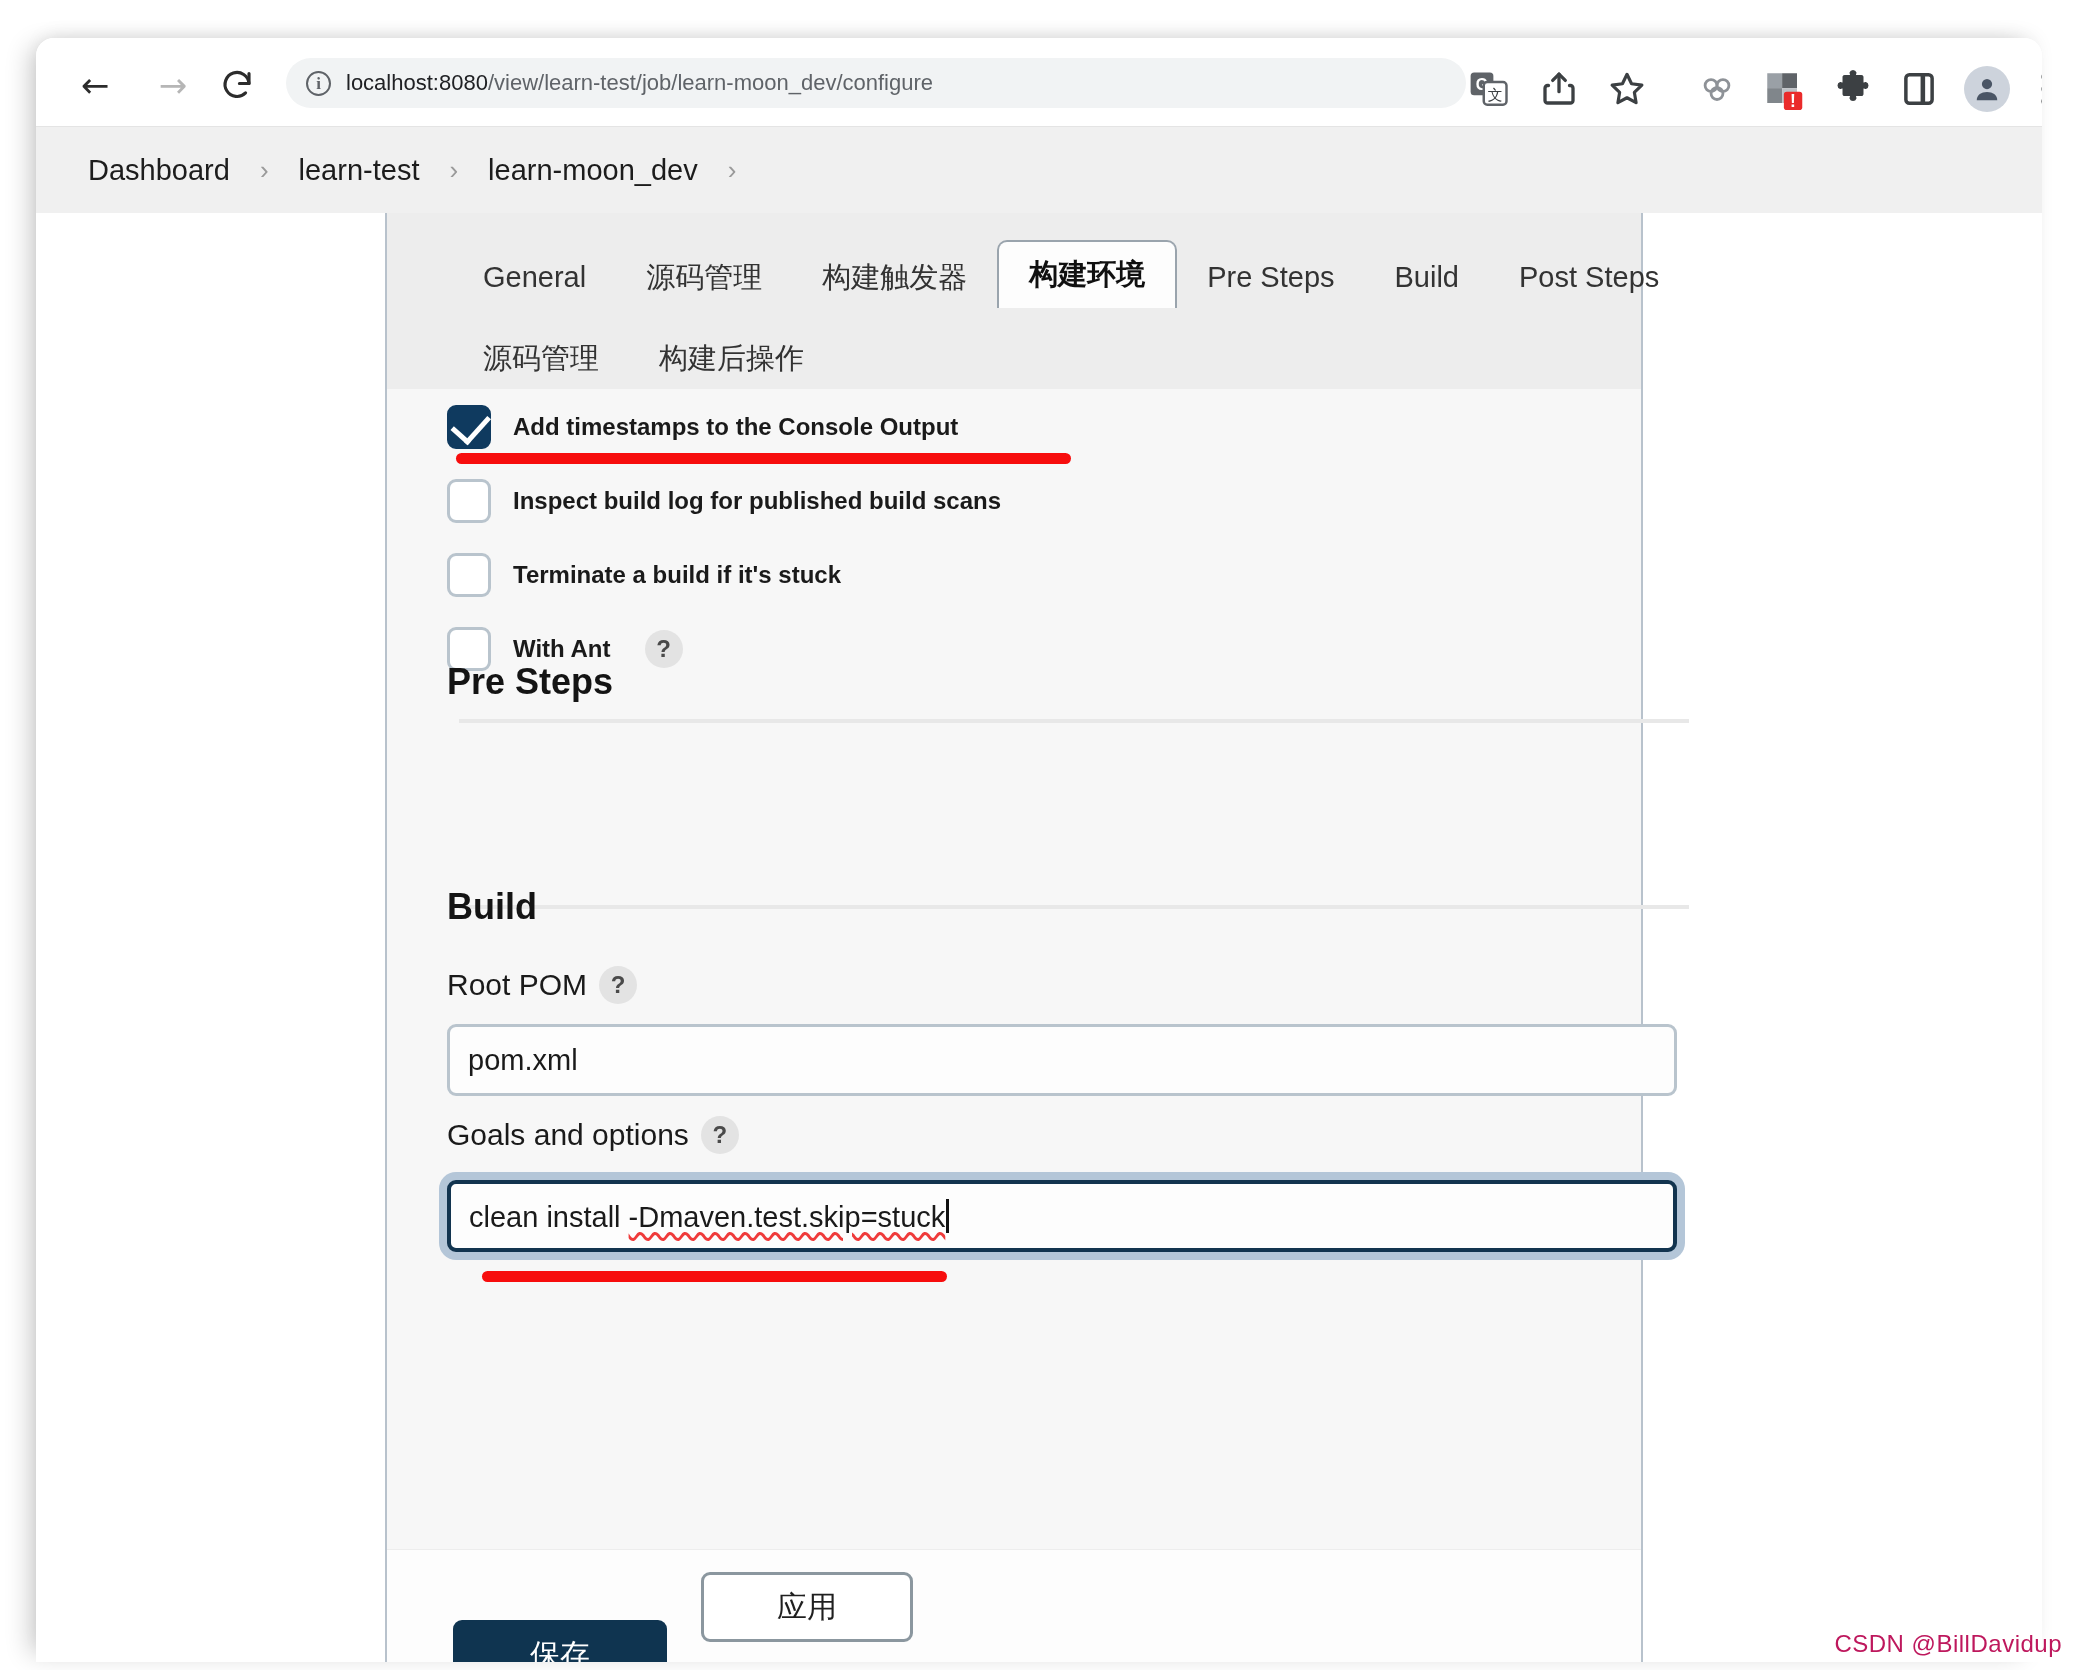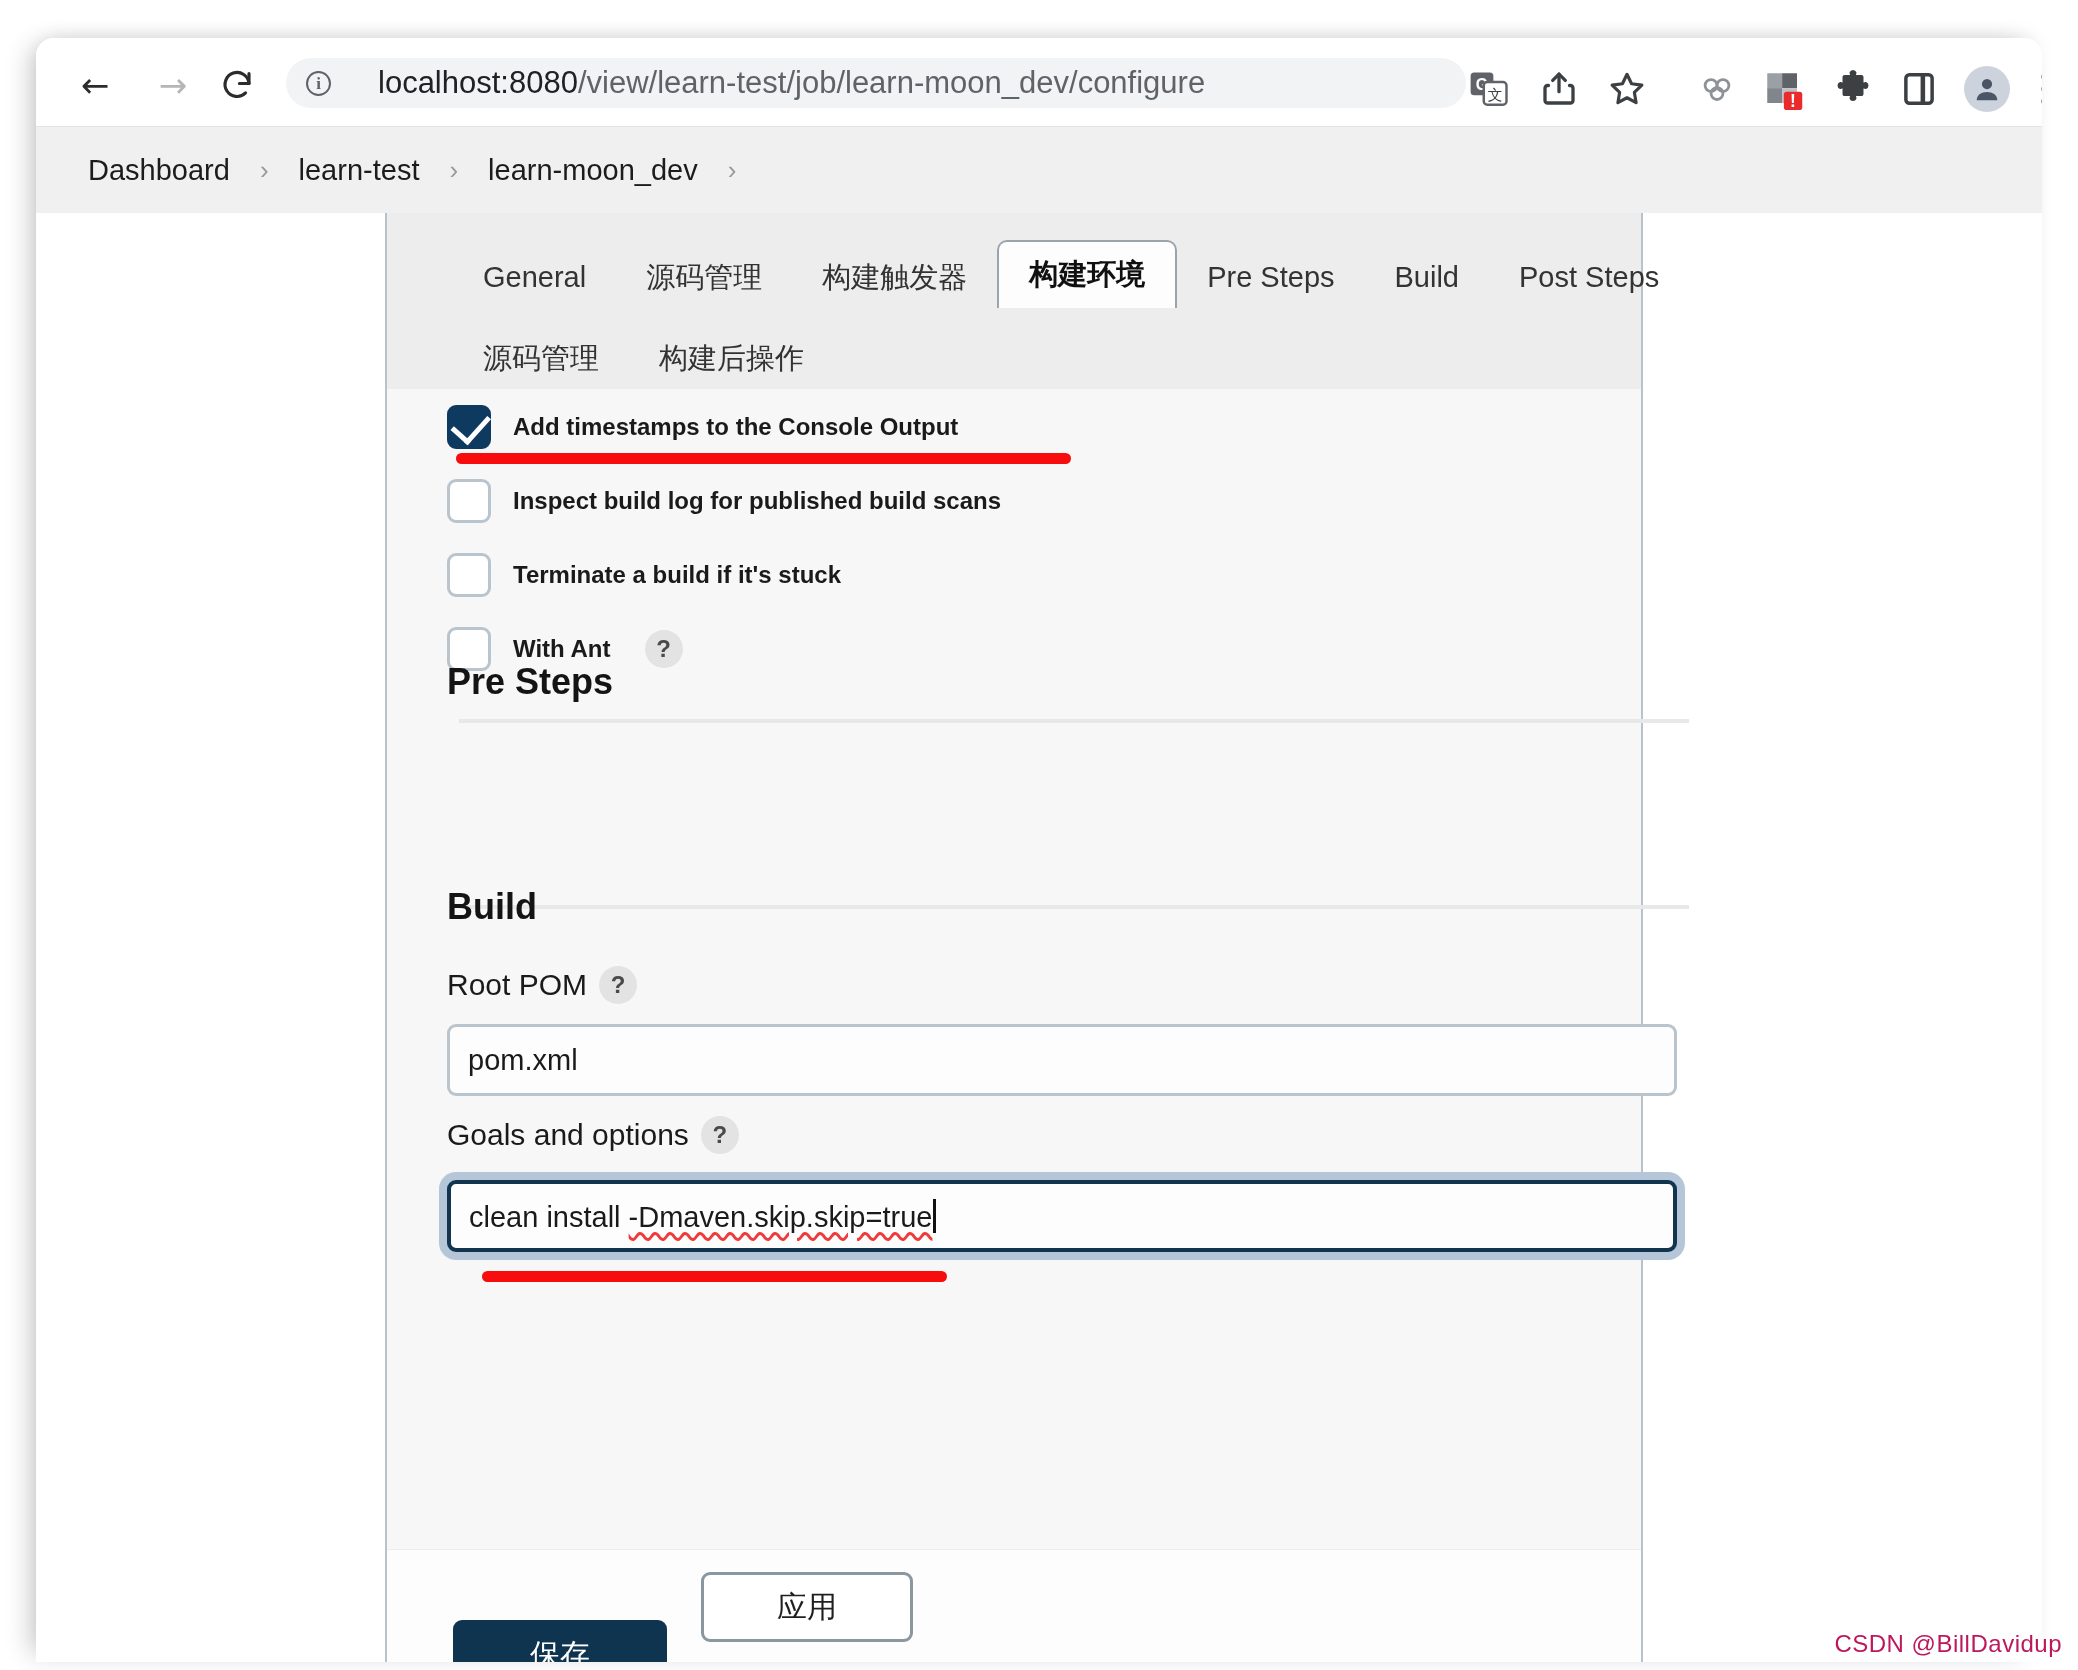--- a/index.html
+++ b/index.html
@@ -45,21 +45,21 @@
   }
   #info-icon{
     position:absolute;left:20px;top:13px;width:25px;height:25px;
     border:2px solid #5f6368;border-radius:50%;
     box-sizing:border-box;color:#5f6368;
     font-size:17px;line-height:21px;text-align:center;font-weight:bold;
     font-family:"Liberation Serif",serif;
   }
   #url-text{
     position:absolute;left:60px;top:0;height:50px;line-height:50px;
-    font-size:31px;color:#5f6368;white-space:nowrap;margin-left:32px;
+    font-size:22px;color:#5f6368;white-space:nowrap;
   }
   #url-text .host{color:#202124;}
 
   .tbicon{position:absolute;top:30px;width:42px;height:42px;cursor:pointer;}
   #translate-icon{left:1432px;}
   #share-icon{left:1502px;}
   #star-icon{left:1570px;}
   #link-icon{left:1660px;}
   #ext-color-icon{left:1726px;}
   #puzzle-icon{left:1796px;}
@@ -385,21 +385,21 @@
         </div>
         <div class="text-input" style="top:635px;">
           <span>pom.xml</span>
         </div>
 
         <div class="field-label" style="top:727px;">
           <span>Goals and options</span>
           <span class="help-dot">?</span>
         </div>
         <div class="text-input focused" style="top:791px;">
-          <span>clean install </span><span class="squiggle">-Dmaven.skip.skip=true</span><span class="caret-bar"></span>
+          <span>clean install </span><span class="squiggle">-Dmaven.test.skip=stuck</span><span class="caret-bar"></span>
         </div>
 
         <div class="red-mark" style="left:95px;top:882px;width:465px;"></div>
       </div>
     </div>
 
     <div id="bottom-bar">
       <div class="btn" id="save-button">保存</div>
       <div class="btn" id="apply-button">应用</div>
     </div>

